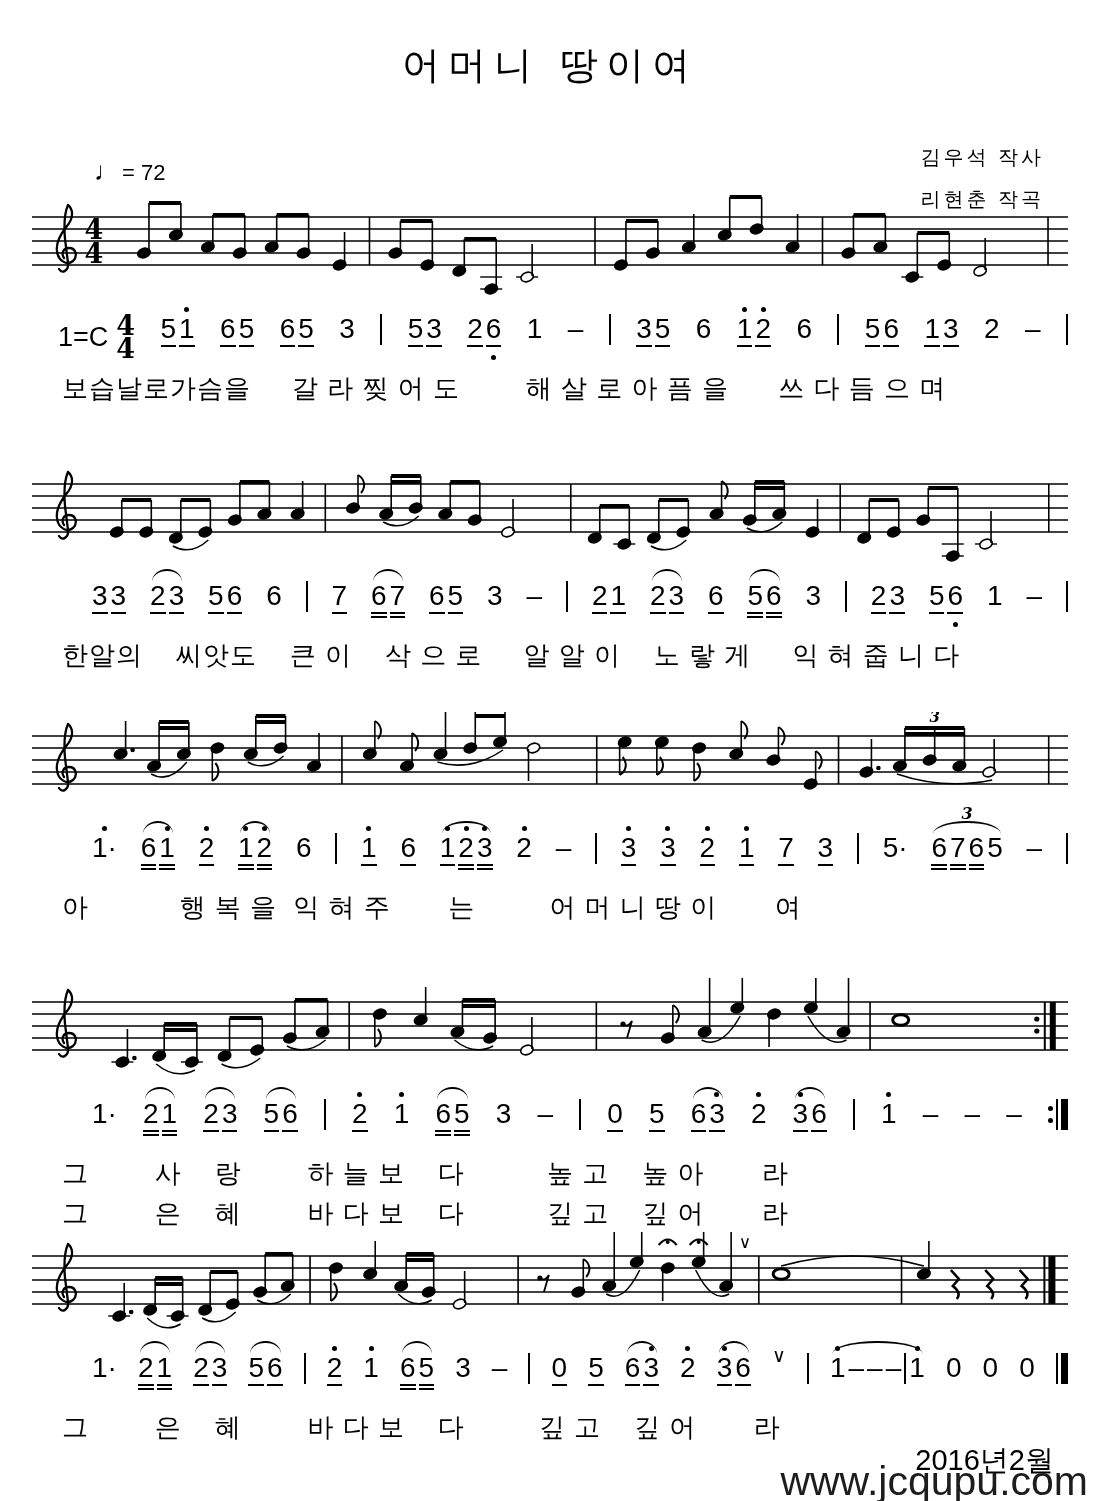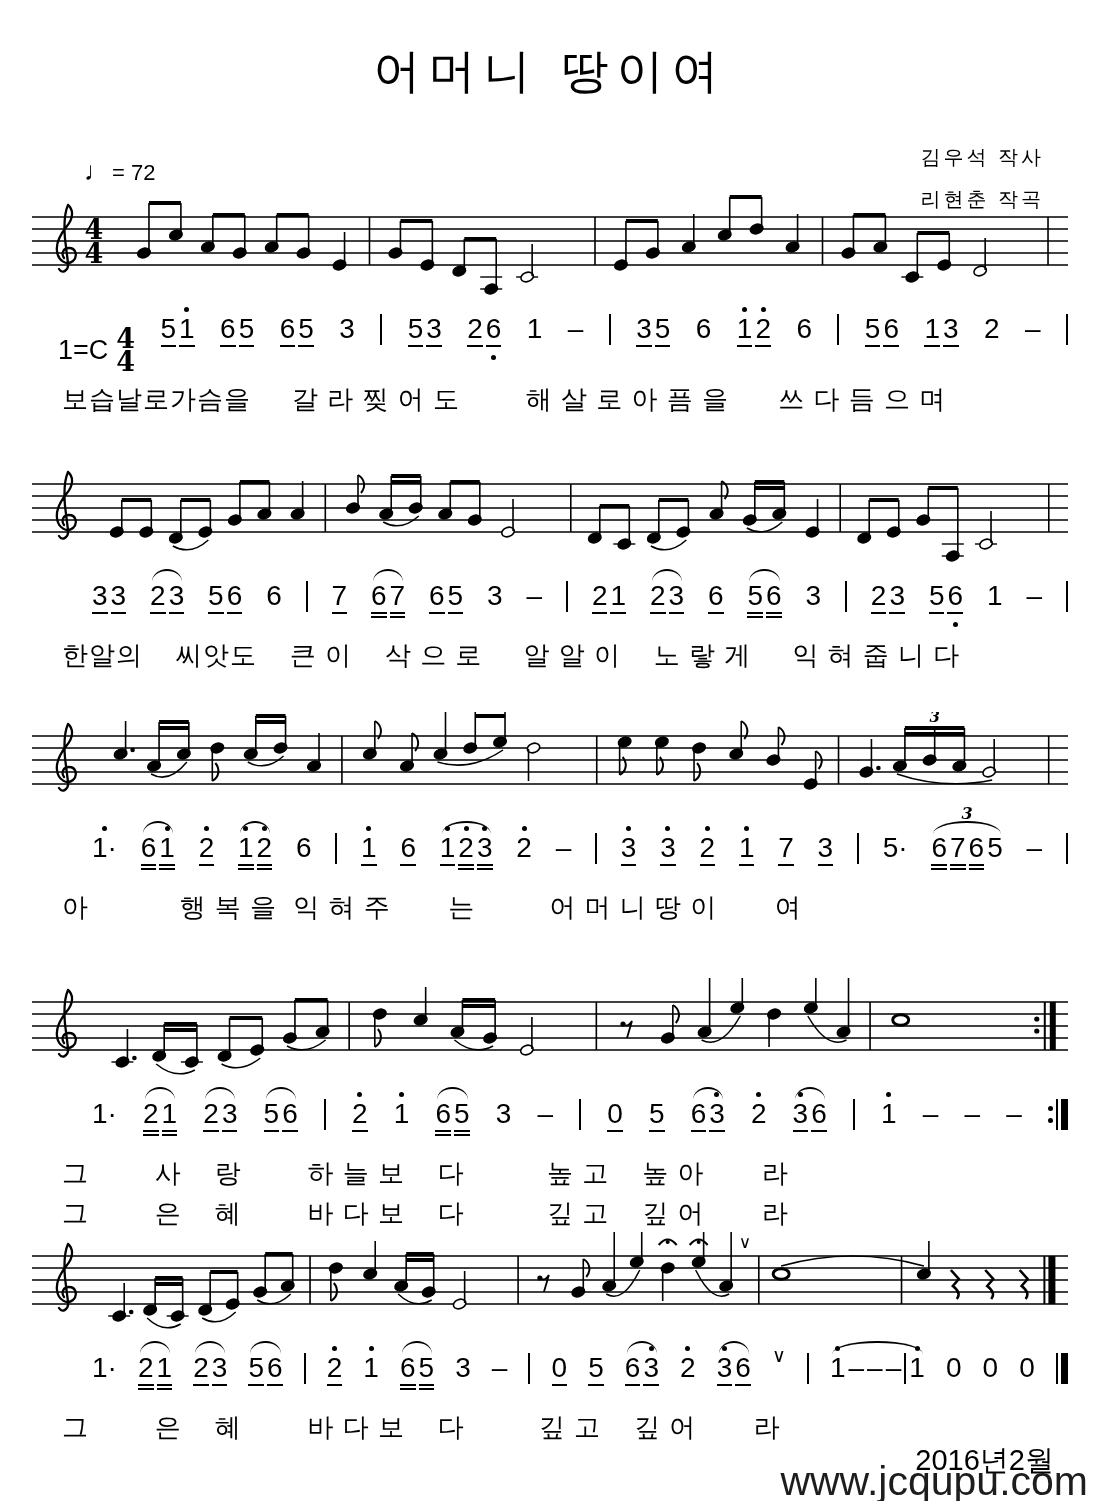--- a/index.html
+++ b/index.html
@@ -1,30 +1,30 @@
 <!DOCTYPE html>
 <html><head>
 <meta charset="utf-8">
 <style>
   html,body{margin:0;padding:0;background:#fff}
   .page{position:relative;width:1100px;height:1501px;background:#fff;overflow:hidden;
         font-family:"Liberation Sans",sans-serif;color:#000}
   .title{position:absolute;top:40px;left:0;width:100%;text-align:center;
-         font-family:"DejaVu Serif",serif;font-size:47px;letter-spacing:8px;font-weight:500}
+         font-family:"DejaVu Serif",serif;font-size:38px;letter-spacing:8px;font-weight:500}
   .credits{position:absolute;top:136px;right:56px;text-align:right;font-size:20px;
            line-height:42px;letter-spacing:3px}
-  .tempo{position:absolute;top:156px;left:84px;font-size:22px}
+  .tempo{position:absolute;top:156px;left:94px;font-size:22px}
   .tempo .q{font-size:26px;margin-right:2px}
   .sys{position:absolute;left:28px;width:1044px}
   svg.staff{display:block}
   
   .jianpu{display:flex;justify-content:space-between;align-items:flex-start;width:100%;
           box-sizing:border-box;padding-left:64px;padding-right:4px;margin-top:-6px}
   .jianpu.first{padding-left:30px}
-  .jp-key{display:flex;align-items:center;gap:8px;margin-top:22px}
+  .jp-key{display:flex;align-items:center;gap:8px;margin-top:9px}
   .jp-key .k{font-size:27px}
   .timesig{display:flex;flex-direction:column;align-items:center;
            font-family:"DejaVu Serif",serif;font-weight:bold;font-size:27px;line-height:23px}
   .jp-cell{display:flex;flex-direction:column;align-items:center;min-width:15px}
   .jp-da,.jp-db{height:9px;display:flex;align-items:center;justify-content:center}
   .jp-dot{width:5px;height:5px;border-radius:50%;background:#000}
   .jp-digit{font-size:28px;line-height:29px}
   .jp-uls{align-self:stretch;display:flex;flex-direction:column;gap:2px;margin-top:2px;min-height:8px}
   .jp-ul{height:2px;background:#000}
   .jp-group{display:flex;position:relative;gap:3px}

